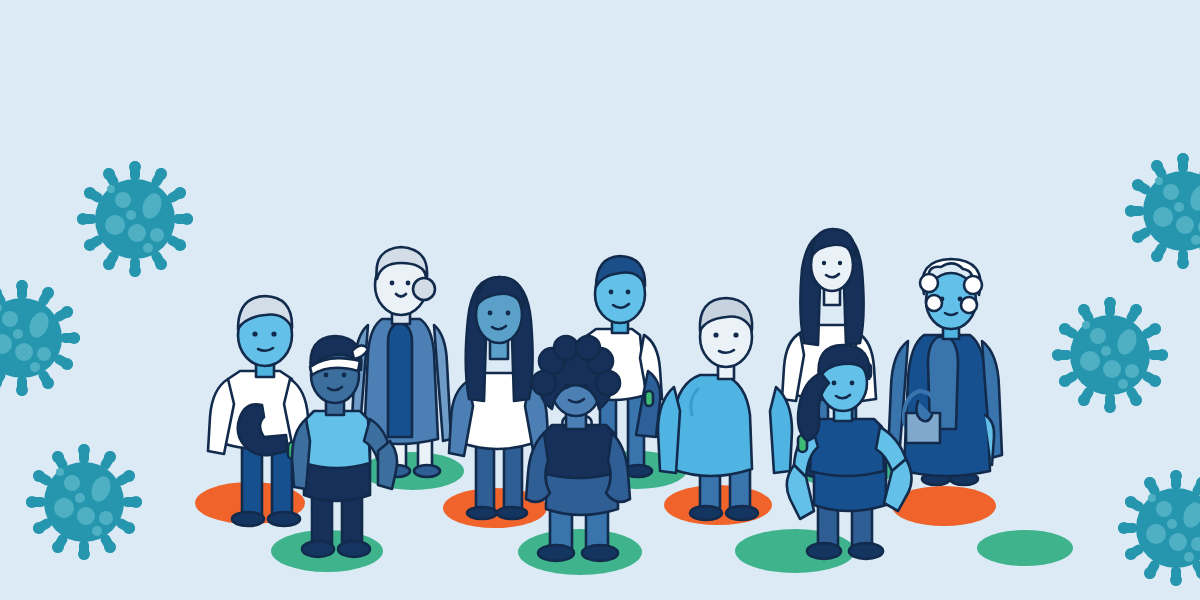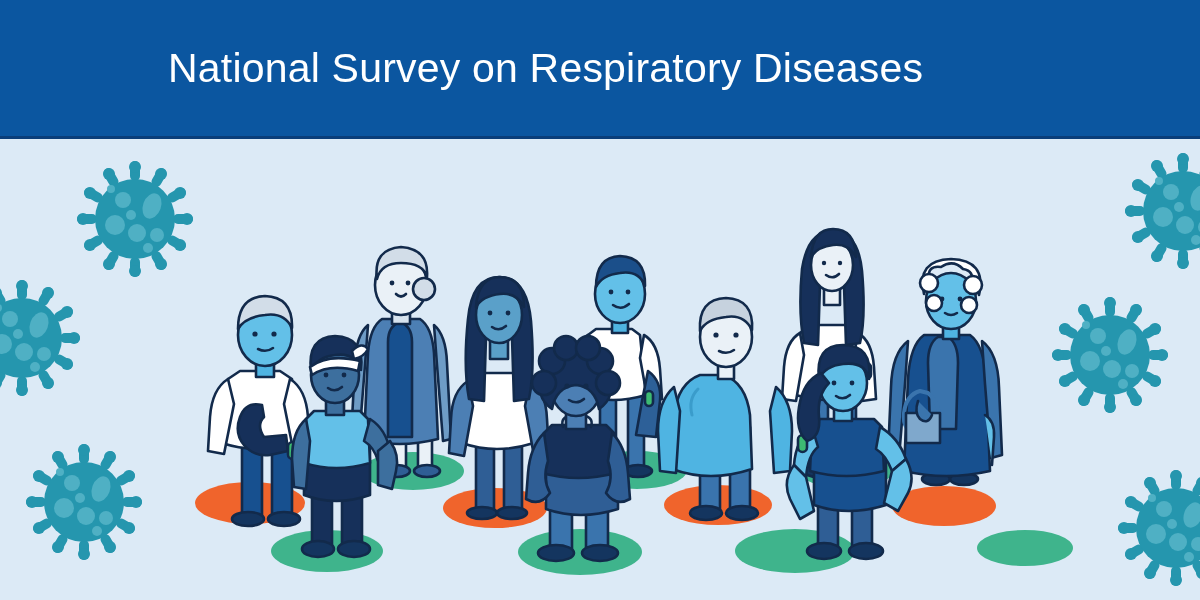--- a/index.html
+++ b/index.html
@@ -42,23 +42,20 @@
     background: #DCEAF6;
   }
   .layer { position: absolute; left: 0; top: 0; width: 1200px; height: 461px; }
   svg.layer { display: block; }
 </style>
 </head>
 <body>
 
 <div id="page">
 
-  <header id="header-banner">
-    <h1 id="page-title">National Survey on Respiratory Diseases</h1>
-  </header>
 
   <div id="illustration">
 
     <svg class="layer" viewBox="0 0 1200 461">
       <defs>
         <g id="virusShape">
           <g fill="#2596AE">
             <rect x="-5" y="-58" width="10" height="20" rx="5"></rect>
             <rect x="-5" y="-58" width="10" height="20" rx="5" transform="rotate(30)"></rect>
             <rect x="-5" y="-58" width="10" height="20" rx="5" transform="rotate(60)"></rect>

